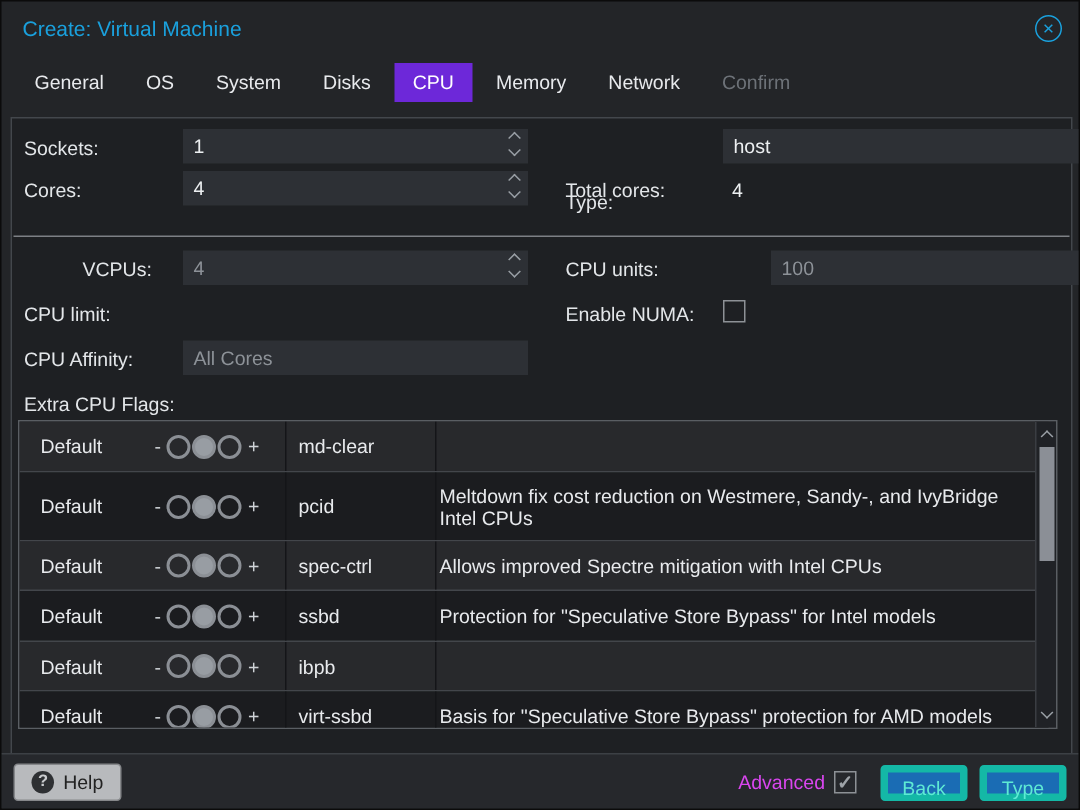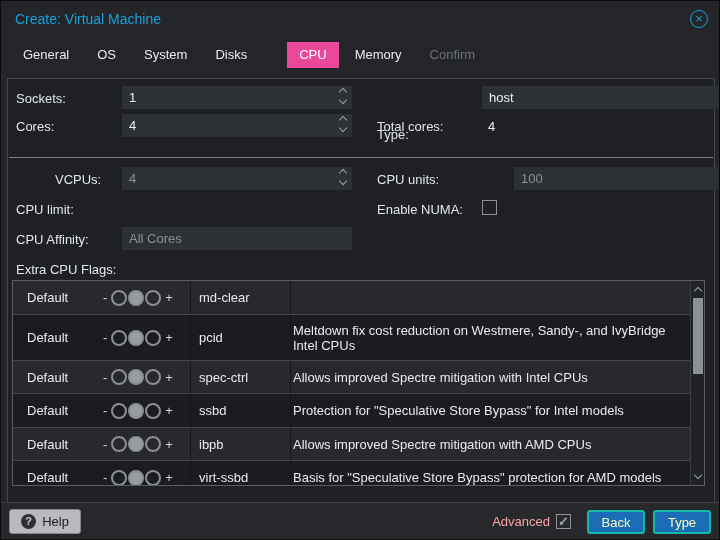--- a/index.html
+++ b/index.html
@@ -9,21 +9,21 @@
   .dialog { position:relative; width:720px; height:540px; background:#232528; border:1px solid #0b0b0b; overflow:hidden; }
 
   
   .titlebar { position:absolute; top:0; left:0; right:0; height:36px; }
   .title { position:absolute; left:14px; top:10px; font-size:14px; color:#1aa0dc; }
   .close-btn { position:absolute; right:11px; top:9px; width:18px; height:18px; border:1px solid #1aa0dc; border-radius:50%; color:#1aa0dc; font-size:13px; line-height:16px; text-align:center; cursor:pointer; }
 
   
   .tabbar { position:absolute; top:41px; left:10px; height:26px; display:flex; }
   .tab { height:26px; line-height:26px; padding:0 12px; margin-right:4px; color:#e8eaed; cursor:pointer; }
-  .tab.active { background:#ec4899; color:#fff;margin-left:24px; }
+  .tab.active { background:#6d28d9; color:#fff; }
   .tab.disabled { color:#6d7278; }
 
   
   .panel { position:absolute; left:6px; top:77px; width:708px; height:426px; background:#1e2023; border:1px solid #43474c; }
   .lbl { position:absolute; color:#e3e6e9; }
   .field { position:absolute; height:23px; background:#2d3035; }
   .field .val { display:block; padding:4px 22px 0 7px; color:#eceff1; white-space:nowrap; overflow:hidden; }
   .field .val.ghost { color:#8d9298; }
   .spinner { position:absolute; right:6px; top:3px; display:flex; flex-direction:column; align-items:center; }
   .chev { width:6px; height:6px; border-right:1.5px solid #9aa0a6; border-bottom:1.5px solid #9aa0a6; }
@@ -59,43 +59,44 @@
   .vscroll .chev { border-color:#9aa0a6; position:absolute; left:4px; }
   .vscroll .chev.up { top:7px; }
   .vscroll .chev.down { bottom:7px; }
   .vthumb { position:absolute; left:2px; top:17px; width:10px; height:76px; background:#8b8f96; }
 
   
   .footer { position:absolute; left:0; right:0; bottom:0; height:37px; background:#26282c; border-top:1px solid #3c4045; }
   .help-btn { position:absolute; left:8px; top:6px; width:72px; height:25px; background:#b8babd; border:1px solid #85878a; border-radius:3px; color:#222; display:flex; align-items:center; justify-content:center; gap:6px; cursor:pointer; }
   .help-q { width:15px; height:15px; border-radius:50%; background:#2e3033; color:#c9cbce; font-size:11px; font-weight:bold; text-align:center; line-height:15px; }
   .footer-right { position:absolute; right:8px; top:6px; height:25px; display:flex; align-items:center; }
-  .adv-label { color:#fca5a5; margin-right:6px; }
+  .adv-label { color:#d946ef; margin-right:6px; }
   .adv-box { position:relative; width:15px; height:15px; border:1px solid #8d9196; margin-right:16px; }
   .adv-box.checked::after { content:"\2713"; position:absolute; left:1px; top:-1px; color:#9ea3a8; font-size:13px; font-weight:bold; }
-  .btn-blue { width:58px; height:24px; background:#1a6cb4; border:2px solid #14b8a6; border-radius:3px; color:#fef9c3; text-align:center; line-height:22px; cursor:pointer; }
+  .btn-blue { width:58px; height:24px; background:#1a6cb4; border:5px solid #14b8a6; border-radius:3px; color:#5eead4; text-align:center; line-height:22px; cursor:pointer; }
   .btn-blue + .btn-blue { margin-left:8px; }
 </style>
 </head>
 <body>
 
 <div class="dialog">
 
   <div class="titlebar">
     <div class="title">Create: Virtual Machine</div>
     <div class="close-btn">×</div>
   </div>
 
   <div class="tabbar">
     <div class="tab">General</div>
     <div class="tab">OS</div>
     <div class="tab">System</div>
     <div class="tab">Disks</div>
     <div class="tab active">CPU</div>
     <div class="tab">Memory</div>
+    <div class="tab">Network</div>
     <div class="tab disabled">Confirm</div>
   </div>
 
   <div class="panel">
 
     <div class="lbl" style="left:8px; top:12px;">Sockets:</div>
     <div class="field" style="left:114px; top:7px; width:230px;">
       <span class="val">1</span>
       <span class="spinner">
           <span class="chev up"></span>
@@ -222,21 +223,20 @@
         <span class="cell-slider">
           <span class="slider-sign minus">-</span>
           <span class="dot"></span>
             <span class="dot on"></span>
             <span class="dot"></span>
           <span class="slider-sign plus">+</span>
         </span>
         <span class="col-div1"></span>
         <span class="col-div2"></span>
         <span class="cell-flag">ibpb</span>
-        <span class="cell-desc">Allows improved Spectre mitigation with AMD CPUs</span>
       </div>
 
       <div class="grid-row dark" style="height:34px;">
         <span class="cell-state">Default</span>
         <span class="cell-slider">
           <span class="slider-sign minus">-</span>
           <span class="dot"></span>
             <span class="dot on"></span>
             <span class="dot"></span>
           <span class="slider-sign plus">+</span>

